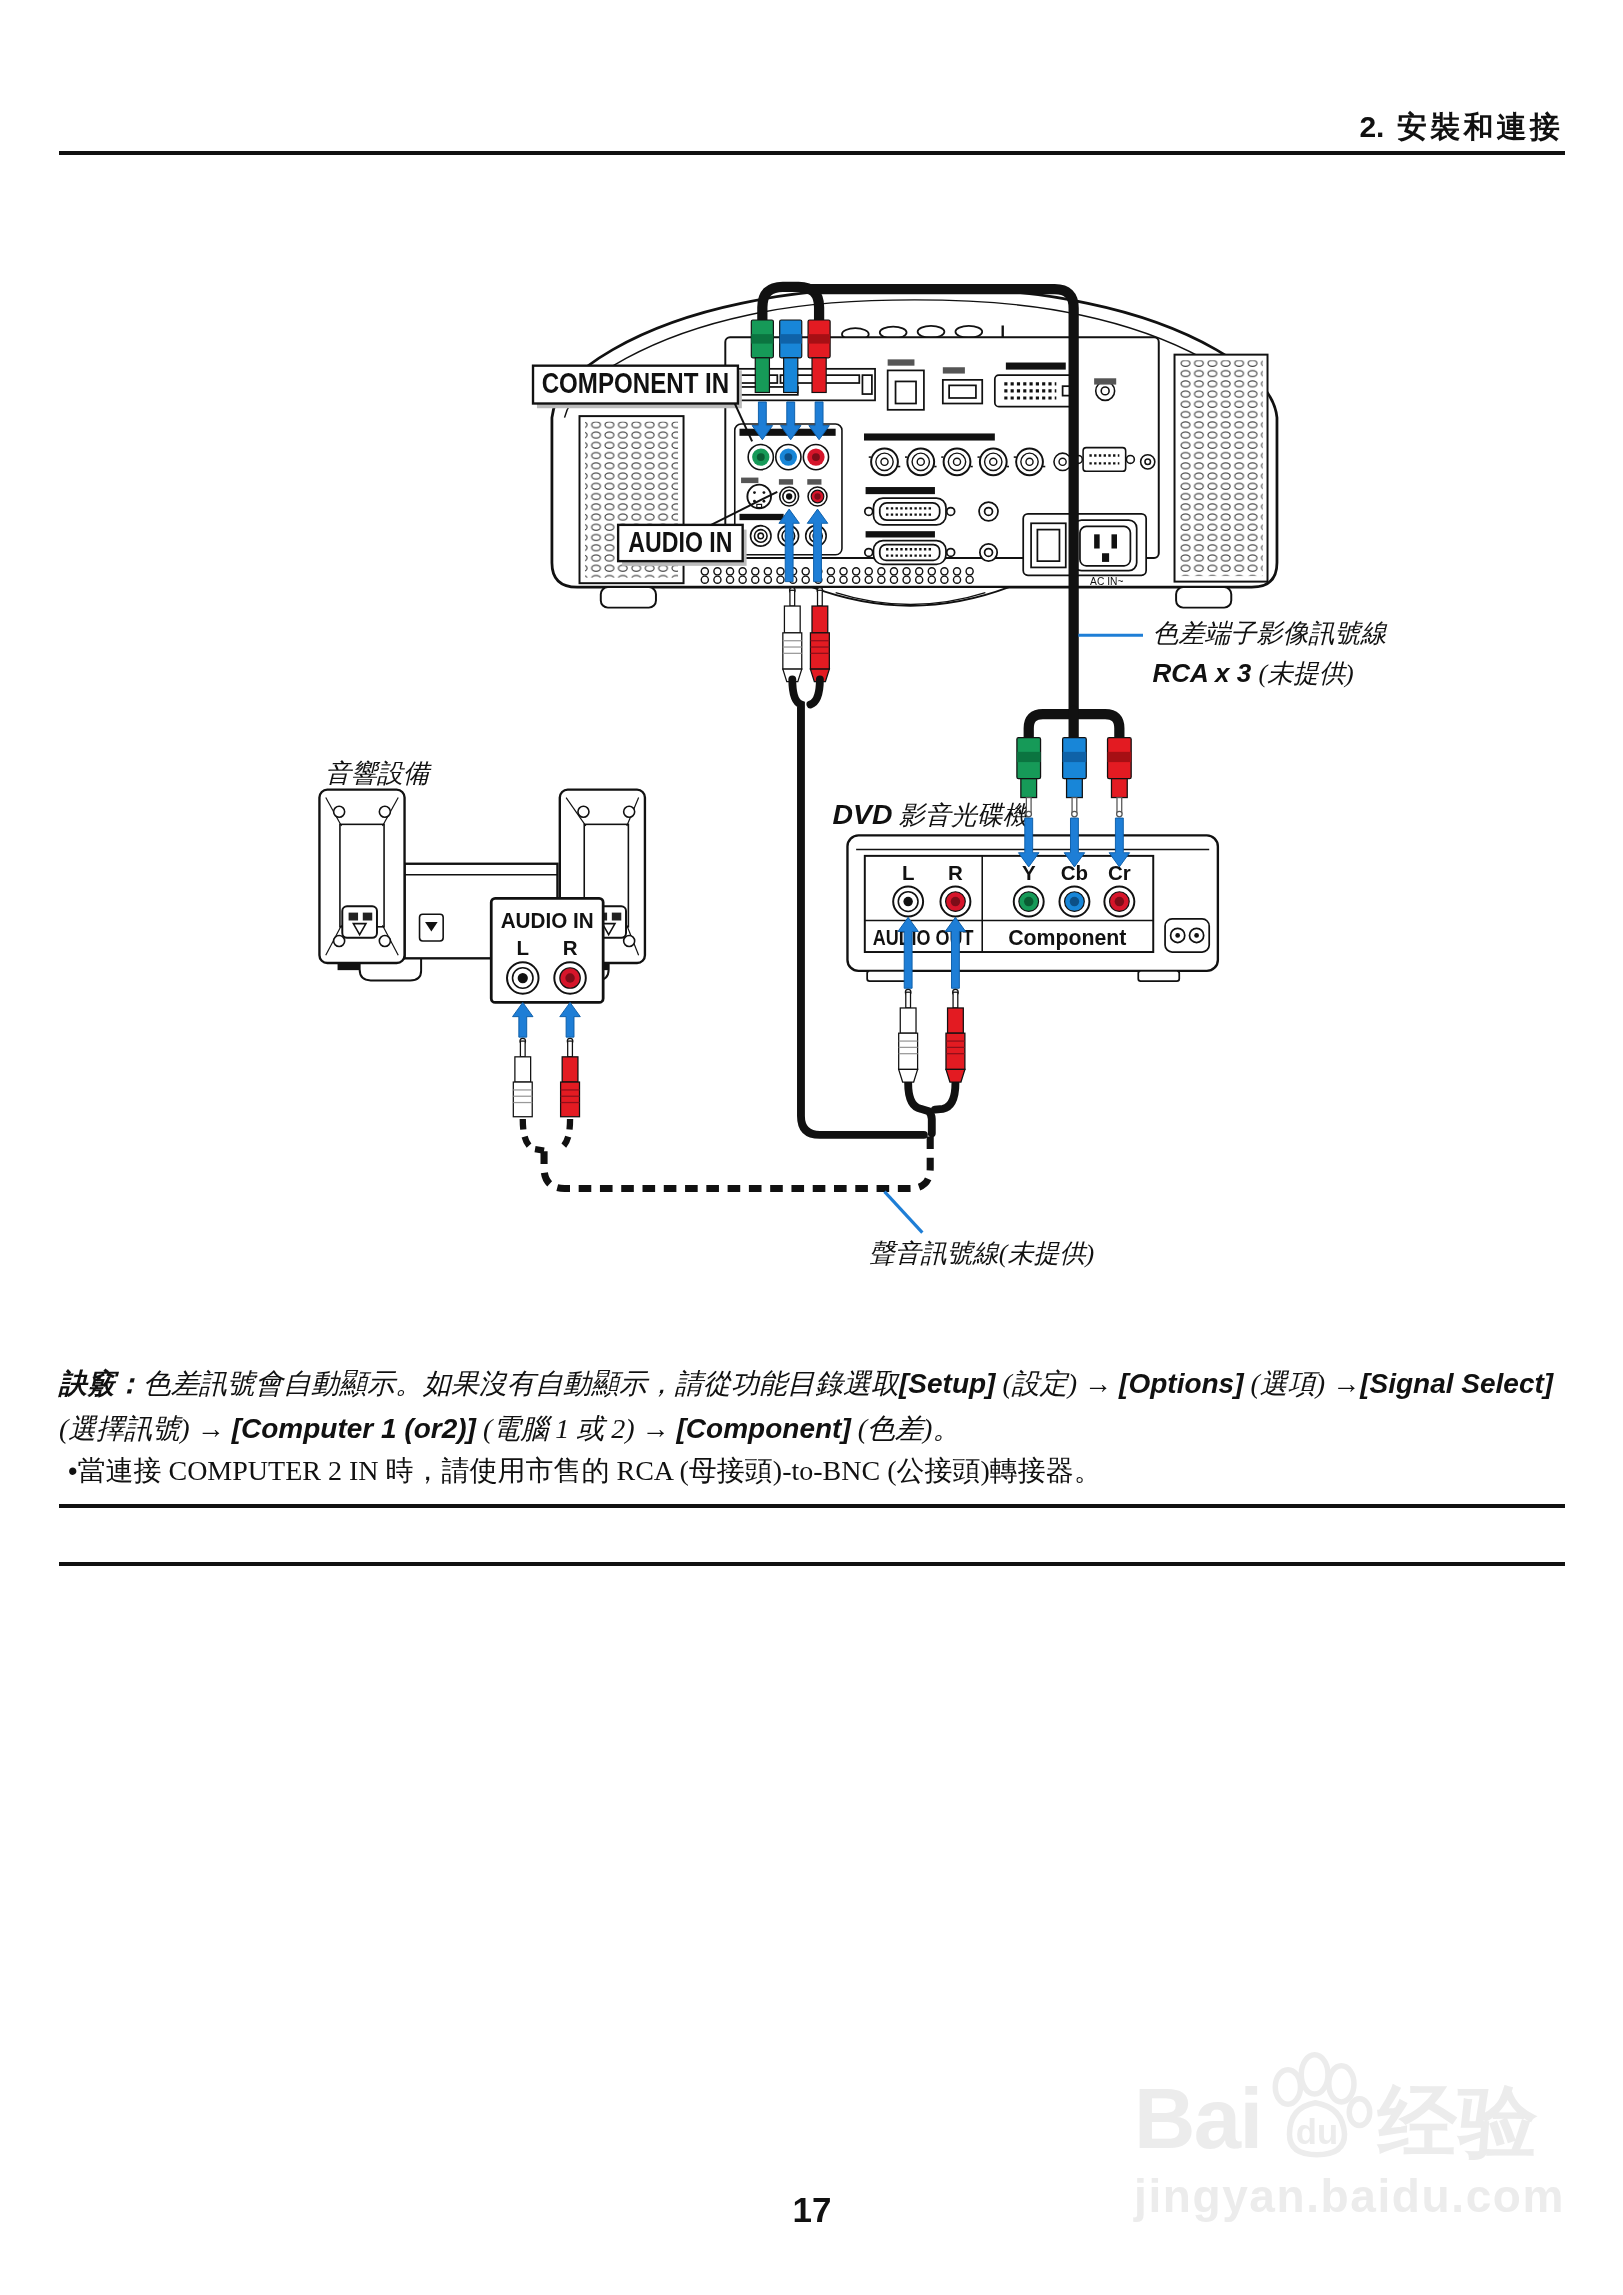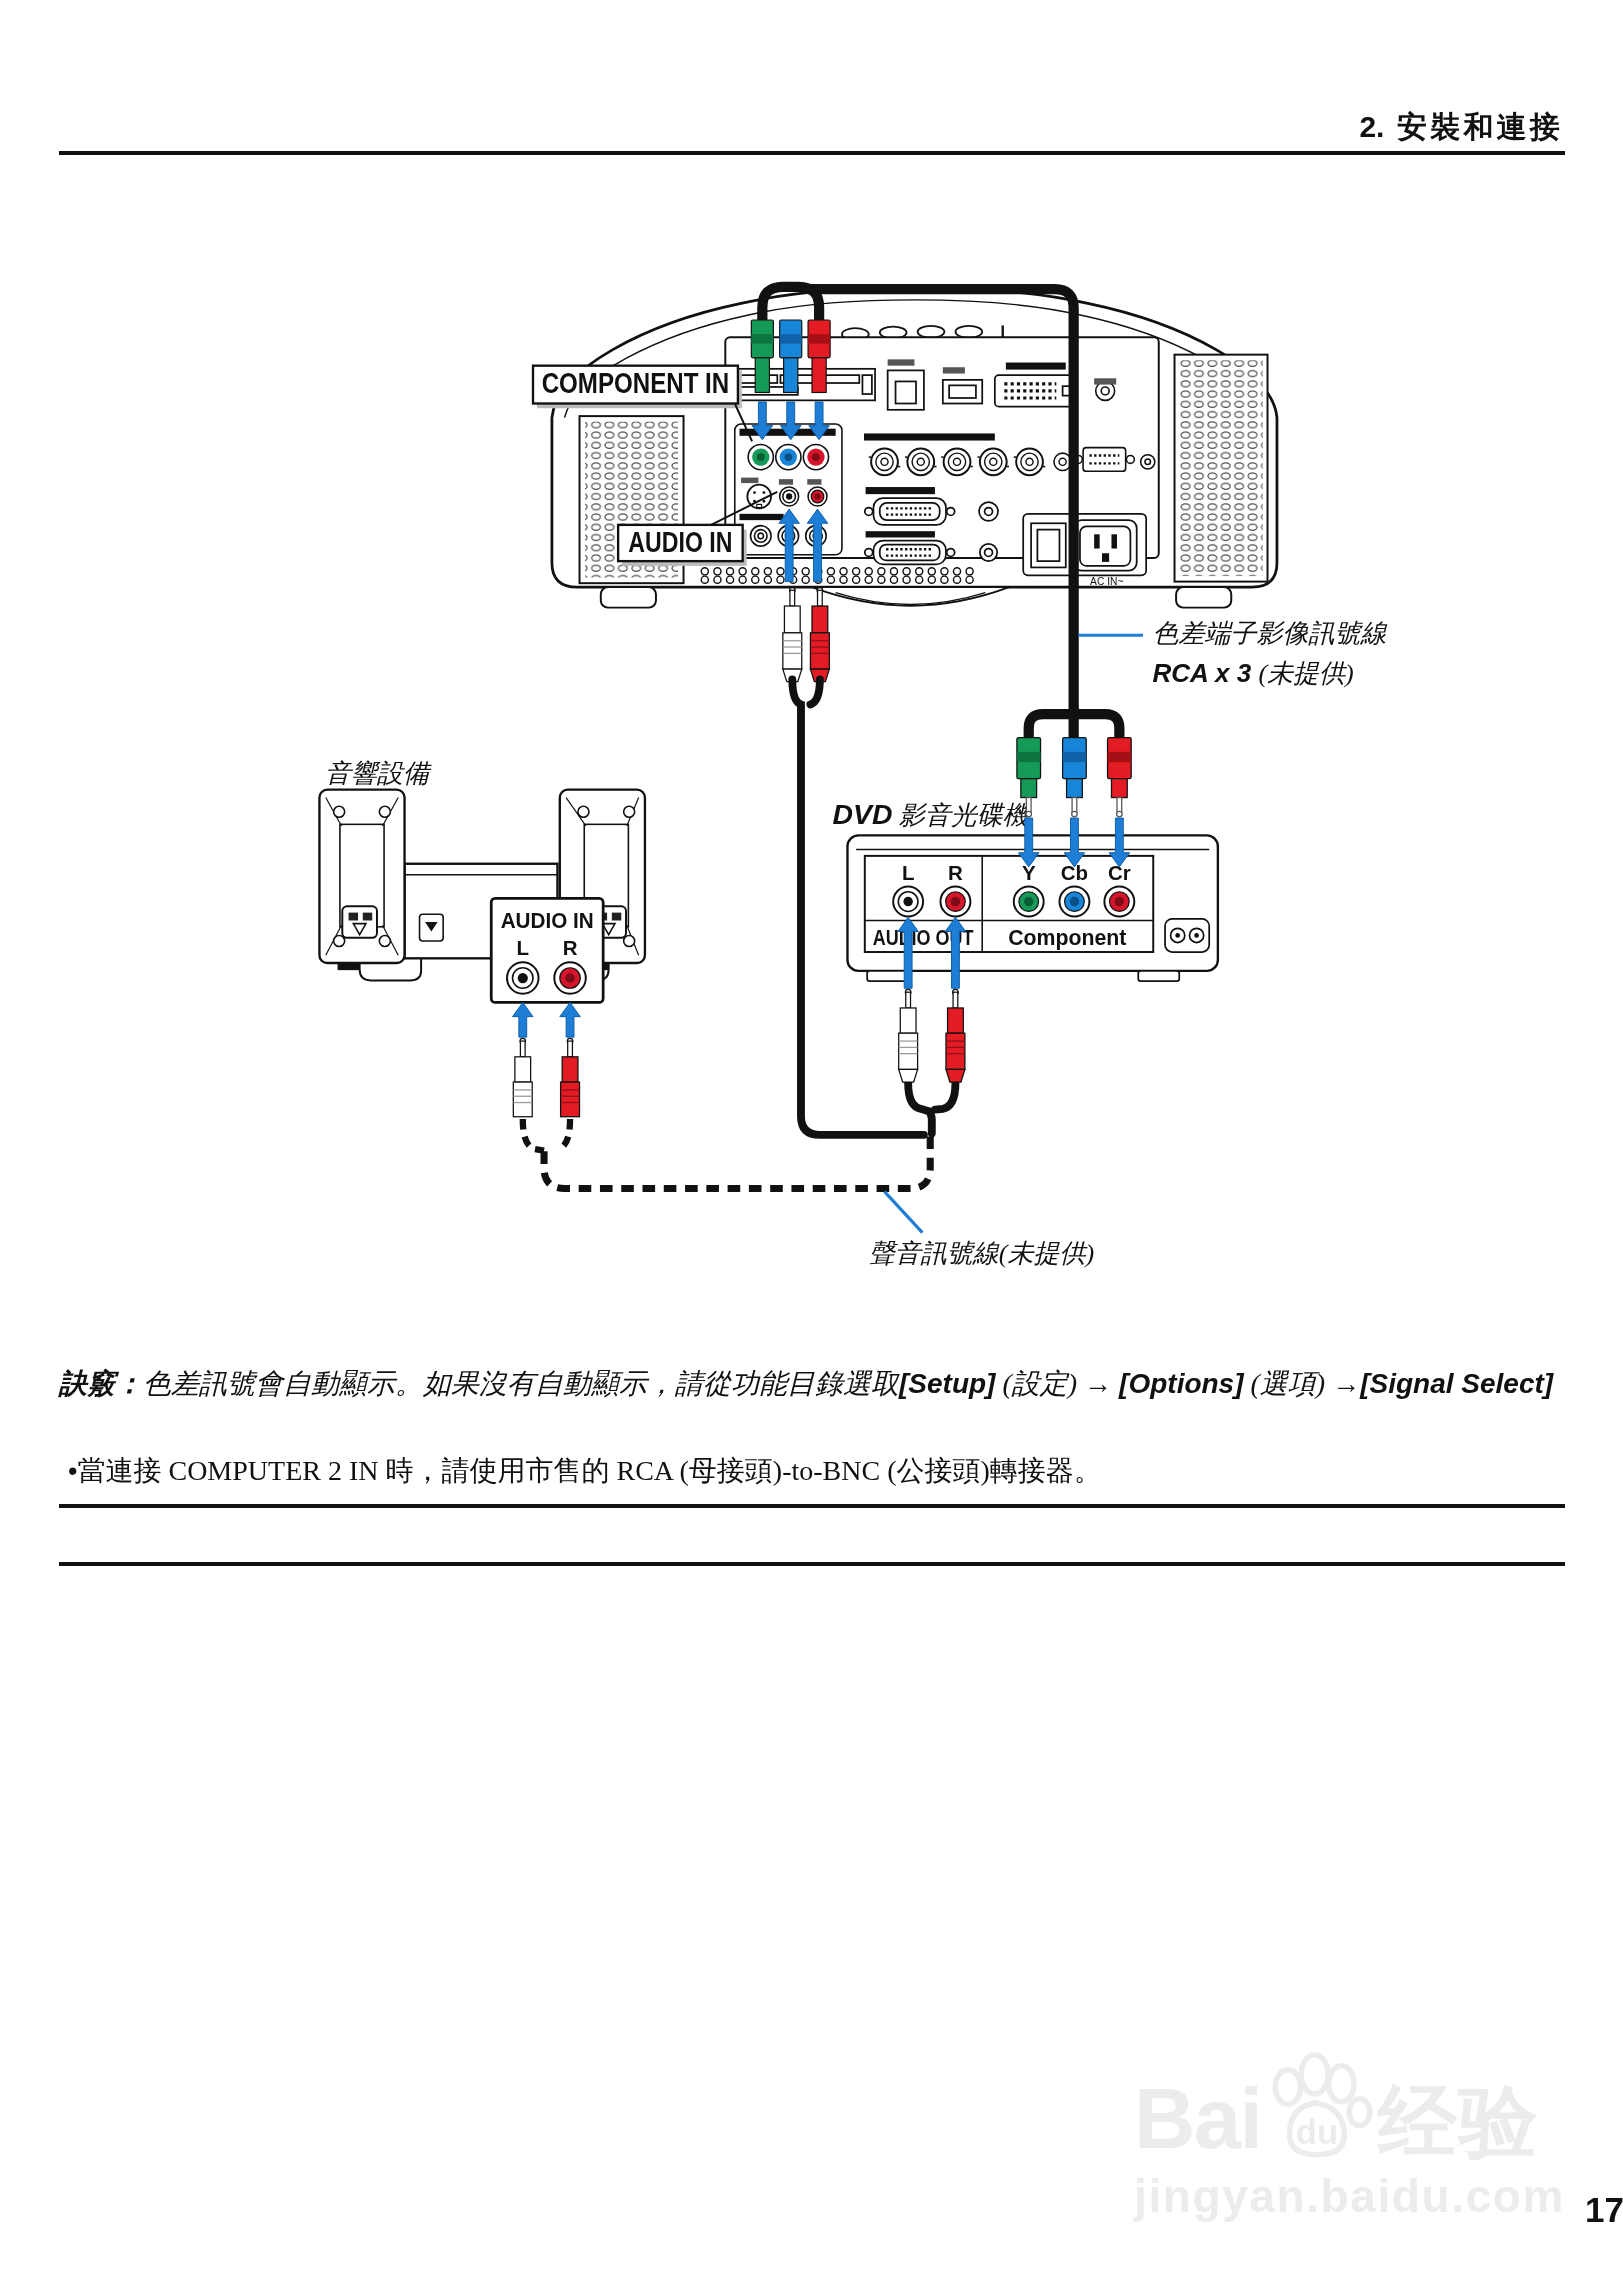--- a/index.html
+++ b/index.html
@@ -15,21 +15,21 @@
   .title{position:absolute;top:169px;left:68px;font-weight:700;font-size:33px;letter-spacing:2.4px;}
   .title .dvd{font-family:"Liberation Sans",sans-serif;font-size:35px;letter-spacing:0;margin:0 9.5px;}
   
   .tip{position:absolute;left:59px;top:1321px;width:1510px;font-size:28px;font-style:italic;line-height:45px;margin-top:40px;}
   .seg-b{font-family:"Liberation Sans",sans-serif;font-weight:700;font-style:italic;}
   .seg-r{font-style:italic;}
   .bullet-row{position:absolute;left:68px;top:1452px;width:1498px;font-size:28px;}
   .bullet-glyph{font-family:"Liberation Sans",sans-serif;font-size:27px;}
   .bullet-text{}
   .caution{position:absolute;left:68px;top:1515px;width:1490px;font-size:28px;font-style:italic;}
-  .pagenum{position:absolute;left:0;top:2190px;width:1624px;text-align:right;
+  .pagenum{position:absolute;left:0;top:2190px;width:1624px;text-align:center;
            font-family:"Liberation Sans",sans-serif;font-weight:700;font-size:35px;}
   
   .wm{position:absolute;left:1134px;top:2046px;width:457px;color:#ececec;
       font-family:"Liberation Sans",sans-serif;}
   .wm-row{display:flex;align-items:flex-end;}
   .wm-bai{font-weight:900;font-size:85px;line-height:1;letter-spacing:-1.6px;}
   .wm-cn{font-weight:900;font-size:79px;line-height:1;margin-left:4.7px;letter-spacing:1.6px;}
   .wm-url{font-weight:700;font-size:46px;letter-spacing:1.6px;margin-top:8px;}
   svg text{fill:#111;}
   .t-cn{font-family:"Liberation Serif",serif;font-style:italic;font-size:33px;}
@@ -540,20 +540,21 @@
   </svg>
 
   <div class="header">
     <span class="hn">2.</span><span class="ht">安裝和連接</span>
   </div>
   <div class="rule" style="top:151px"></div>
 
 
   <div class="tip">
     <div><span class="seg-b">訣竅：</span><span class="seg-r">色差訊號會自動顯示。如果沒有自動顯示，請從功能目錄選取</span><span class="seg-b">[Setup]</span><span class="seg-r"> (設定) → </span><span class="seg-b">[Options]</span><span class="seg-r"> (選項) →</span><span class="seg-b">[Signal Select]</span></div>
+    <div><span class="seg-r">(選擇訊號) → </span><span class="seg-b">[Computer 1 (or2)]</span><span class="seg-r"> (電腦 1 或 2) → </span><span class="seg-b">[Component]</span><span class="seg-r"> (色差)。</span></div>
   </div>
 
   <div class="bullet-row">
     <span class="bullet-glyph">•</span><span class="bullet-text">當連接 COMPUTER 2 IN 時，請使用市售的 RCA (母接頭)-to-BNC (公接頭)轉接器。</span>
   </div>
 
   <div class="rule" style="top:1504px"></div>
   <div class="rule" style="top:1562px"></div>
 
   <div class="wm">

